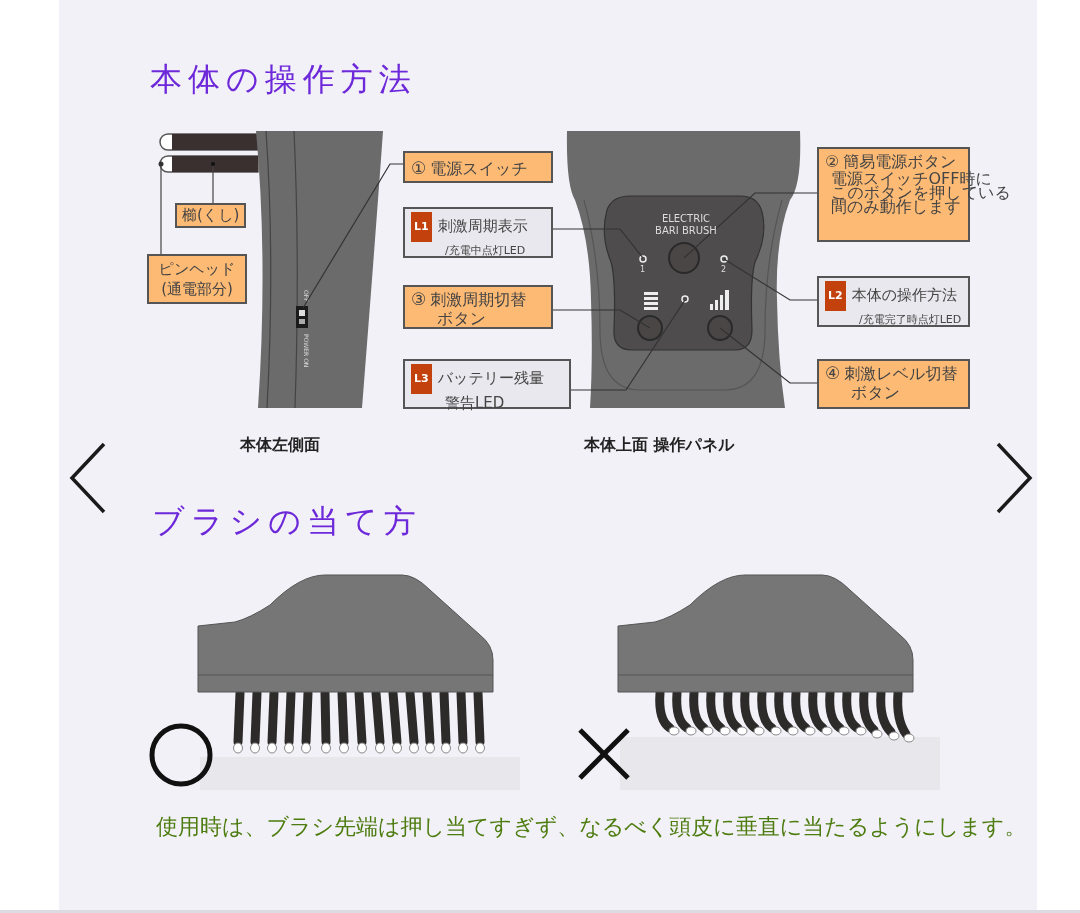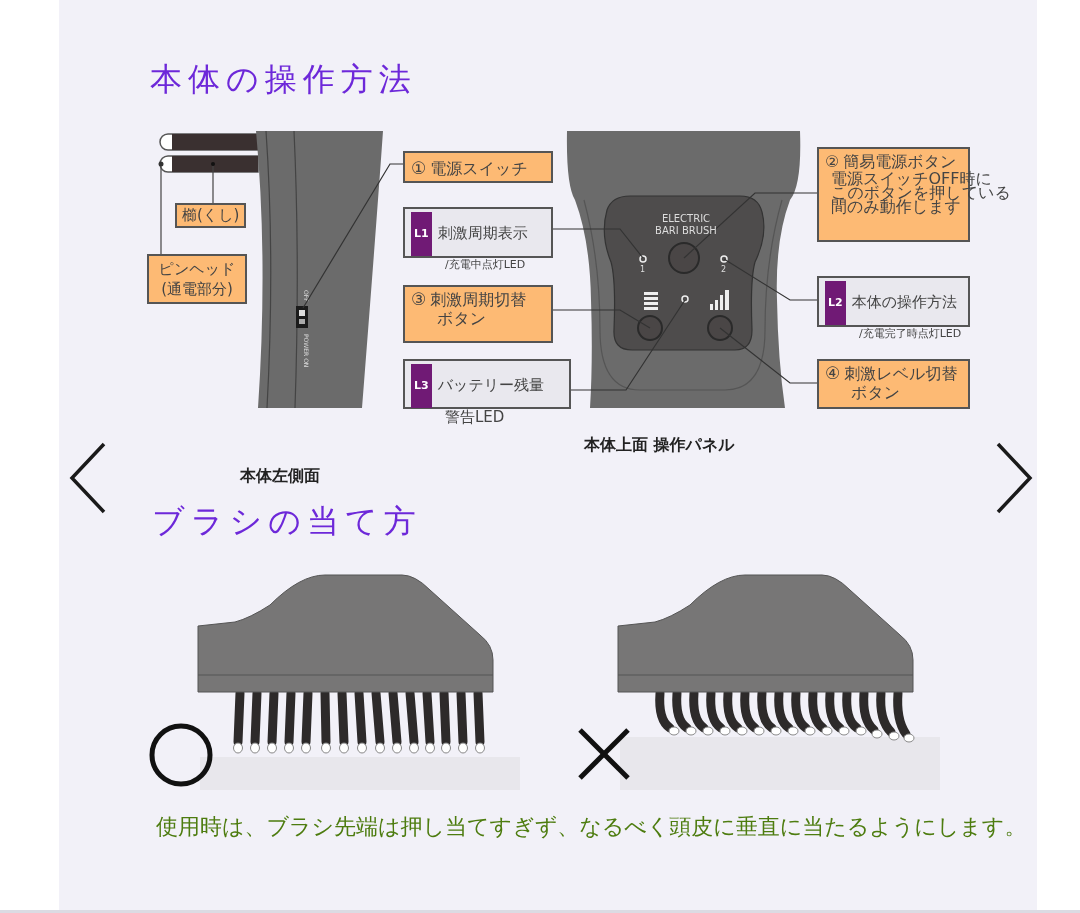--- a/index.html
+++ b/index.html
@@ -18,21 +18,21 @@
     white-space:nowrap;
   }
   .caption { position:absolute; font-size:16px; color:#222; font-weight:bold; white-space:nowrap; }
   .callout {
     position:absolute; background:#fdba74; border:2px solid #555; box-sizing:border-box;
     color:#444; font-size:15px; line-height:17px; padding:3px 6px; white-space:nowrap;
   }
   .callout.grey { background:#e9e8ee; }
   .callout .sub { font-size:11px; display:block; padding-left:34px; }
   .callout .desc { font-size:16px; display:block; line-height:14px; padding-left:6px; }
-  .tag { display:inline-block; background:#701a75; color:#fff; font-size:11px; font-weight:bold; padding:15px 3px; margin-right:6px; line-height:14px; vertical-align:1px; }
+  .tag { display:inline-block; background:#c2410c; color:#fff; font-size:11px; font-weight:bold; padding:8px 3px; margin-right:6px; line-height:14px; vertical-align:1px; }
   .num { font-size:17px; margin-right:4px; }
   .nav-arrow { position:absolute; cursor:pointer; }
   .usage-note { position:absolute; left:156px; top:812px; font-size:22px; color:#4d7c0f; white-space:nowrap; }
   svg { position:absolute; overflow:visible; }
 </style>
 </head>
 <body>
 
 <div class="panel"></div>
 <div class="bottom-line"></div>
@@ -105,21 +105,21 @@
 <div style="position:absolute;left:640px;top:265px;color:#ddd;font-size:8px;">1</div>
 <div style="position:absolute;left:721px;top:265px;color:#ddd;font-size:8px;">2</div>
 
 <div class="callout" style="left:403px;top:151px;width:150px;height:32px;font-size:16px;line-height:24px;">
   <span class="num">①</span><span>電源スイッチ</span>
 </div>
 <div class="callout grey" style="left:403px;top:207px;width:150px;height:51px;">
   <span class="tag">L1</span><span>刺激周期表示</span>
   <span class="sub">/充電中点灯LED</span>
 </div>
-<div class="callout" style="left:403px;top:285px;width:150px;height:58px;font-size:16px;line-height:19px;">
+<div class="callout" style="left:403px;top:285px;width:150px;height:44px;font-size:16px;line-height:19px;">
   <span class="num">③</span><span>刺激周期切替</span>
   <span style="display:block;padding-left:26px">ボタン</span>
 </div>
 <div class="callout grey" style="left:403px;top:359px;width:168px;height:50px;line-height:19px;">
   <span class="tag">L3</span><span>バッテリー残量</span>
   <span style="display:block;padding-left:34px">警告LED</span>
 </div>
 
 <div class="callout" style="left:817px;top:147px;width:153px;height:95px;line-height:19px;">
   <span style="font-size:16px" class="num">②</span><span style="font-size:16px">簡易電源ボタン</span>
@@ -129,21 +129,21 @@
 </div>
 <div class="callout grey" style="left:817px;top:276px;width:153px;height:51px;">
   <span class="tag">L2</span><span>本体の操作方法</span>
   <span class="sub">/充電完了時点灯LED</span>
 </div>
 <div class="callout" style="left:817px;top:359px;width:153px;height:50px;font-size:16px;line-height:19px;">
   <span class="num">④</span><span>刺激レベル切替</span>
   <span style="display:block;padding-left:26px">ボタン</span>
 </div>
 
-<div class="caption" style="left:240px;top:435px;margin-top:31px;">本体左側面</div>
+<div class="caption" style="left:240px;top:435px;">本体左側面</div>
 <div class="caption" style="left:584px;top:435px;">本体上面 操作パネル</div>
 
 <svg class="nav-arrow" style="left:66px;top:440px;" width="44" height="80">
   <polyline points="38,4 6,38 38,72" stroke="#1a1a1a" stroke-width="3.5" fill="none"></polyline>
 </svg>
 <svg class="nav-arrow" style="left:992px;top:440px;" width="44" height="80">
   <polyline points="6,4 38,38 6,72" stroke="#1a1a1a" stroke-width="3.5" fill="none"></polyline>
 </svg>
 
 <div class="h-title" style="left:152px;top:500px;">ブラシの当て方</div>

